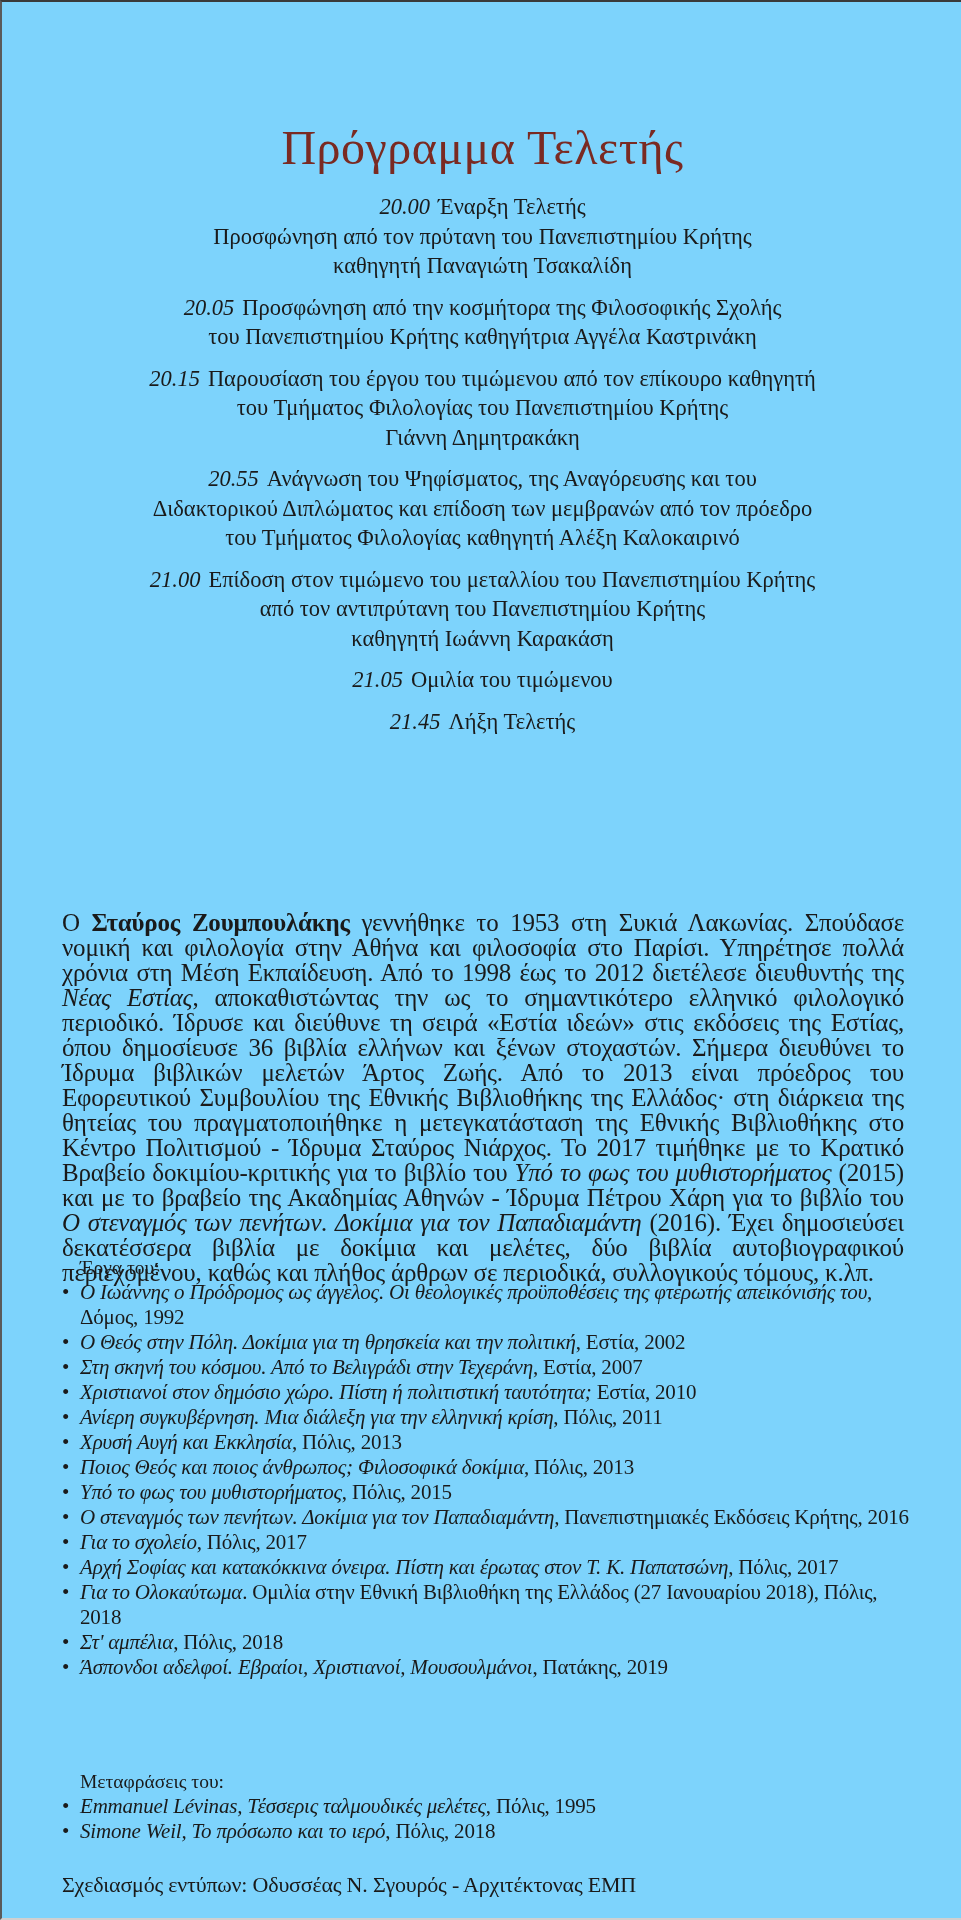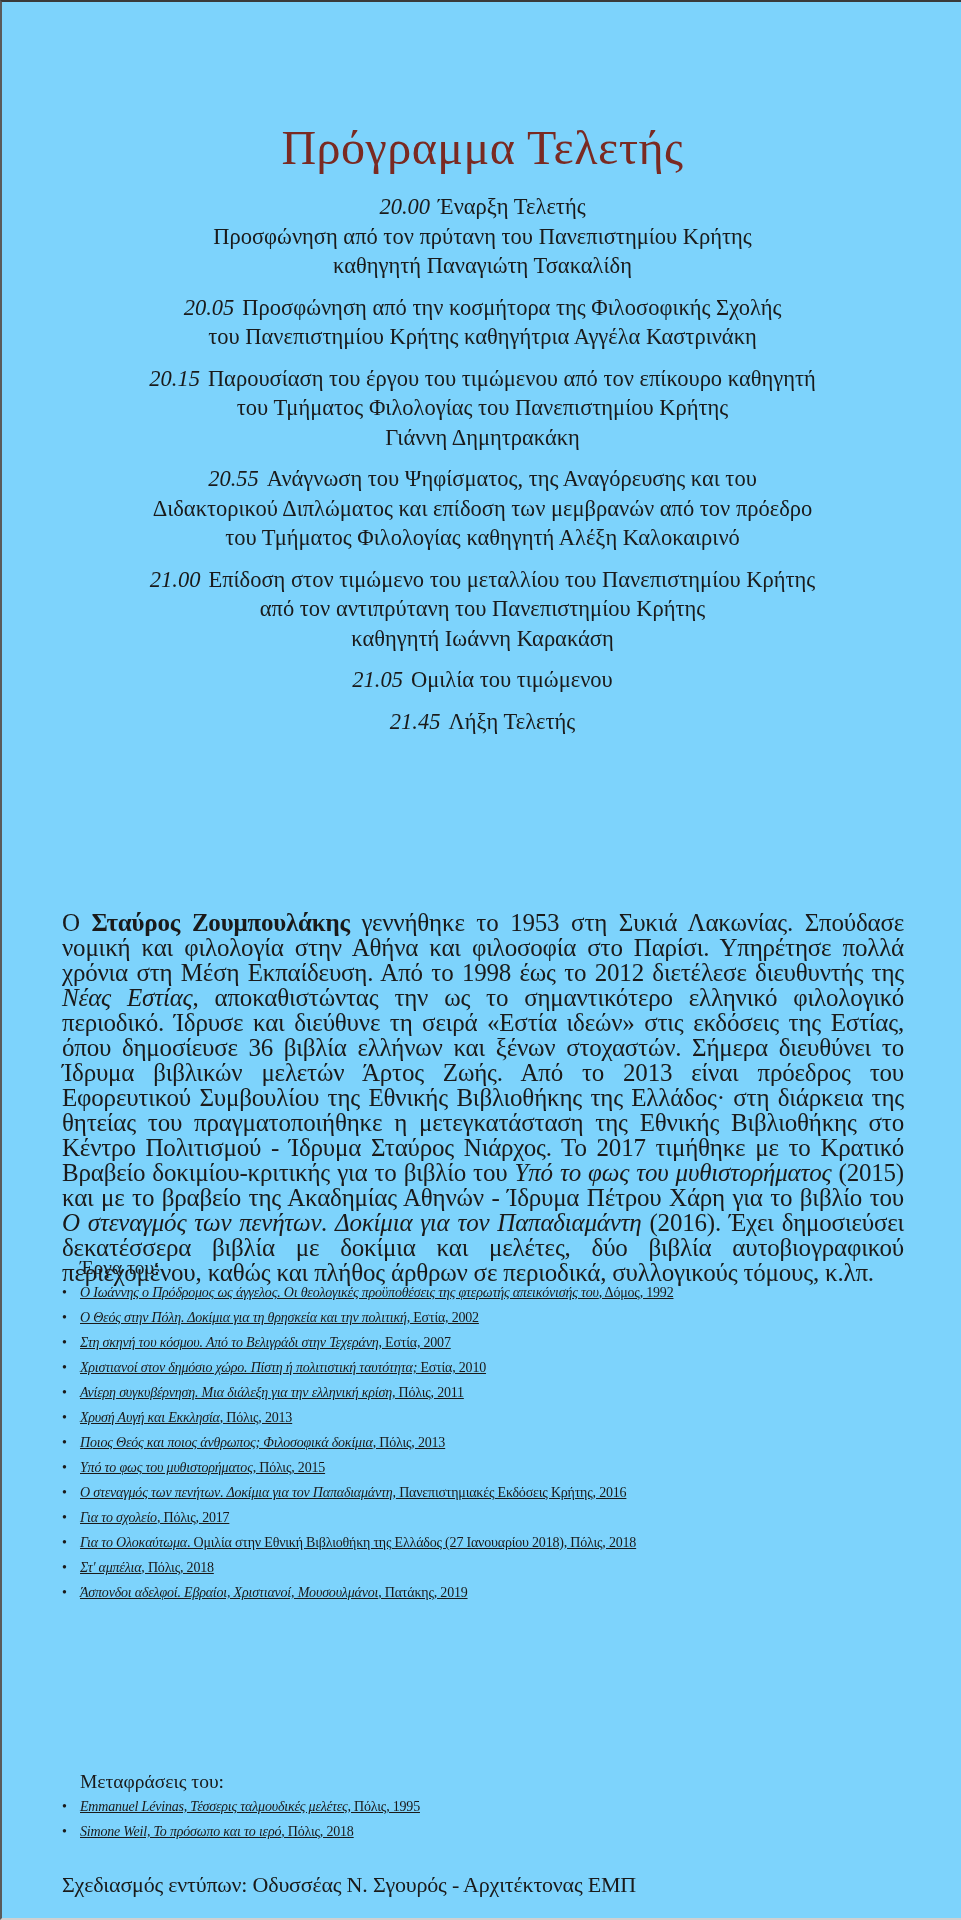--- a/index.html
+++ b/index.html
@@ -32,21 +32,21 @@
     letter-spacing: -0.2px;
   }
   .bio b { font-weight: bold; }
   .section-label {
     font-size: 19.5px; line-height: 25px; margin-left: 18px;
   }
   .works { position: absolute; left: 60px; top: 1253px; width: 860px; }
   .works ul, .translations ul { list-style: none; margin: 0; padding: 0; }
   .works li, .translations li {
     position: relative; padding-left: 18px;
-    font-size: 14px; line-height: 25px; letter-spacing: -0.2px; text-decoration: underline;
+    font-size: 21px; line-height: 25px; letter-spacing: -0.2px;
   }
   .works li::before, .translations li::before {
     content: "\2022"; position: absolute; left: 0; top: 0;
   }
   .it { font-style: italic; }
   .translations { position: absolute; left: 60px; top: 1767px; width: 860px; }
   .credits {
     position: absolute; left: 60px; top: 1870px;
     font-size: 22px; letter-spacing: -0.2px;
   }
@@ -99,20 +99,21 @@
         <li><span class="it">Ο Ιωάννης ο Πρόδρομος ως άγγελος. Οι θεολογικές προϋποθέσεις της φτερωτής απεικόνισής του</span><span>, Δόμος, 1992</span></li>
         <li><span class="it">Ο Θεός στην Πόλη. Δοκίμια για τη θρησκεία και την πολιτική</span><span>, Εστία, 2002</span></li>
         <li><span class="it">Στη σκηνή  του κόσμου. Από το Βελιγράδι στην Τεχεράνη</span><span>, Εστία, 2007</span></li>
         <li><span class="it">Χριστιανοί στον δημόσιο χώρο. Πίστη ή πολιτιστική ταυτότητα;</span><span> Εστία, 2010</span></li>
         <li><span class="it">Ανίερη συγκυβέρνηση. Μια διάλεξη για την ελληνική κρίση</span><span>, Πόλις, 2011</span></li>
         <li><span class="it">Χρυσή Αυγή και Εκκλησία</span><span>, Πόλις, 2013</span></li>
         <li><span class="it">Ποιος Θεός και ποιος άνθρωπος; Φιλοσοφικά δοκίμια</span><span>, Πόλις, 2013</span></li>
         <li><span class="it">Υπό το φως του μυθιστορήματος</span><span>, Πόλις, 2015</span></li>
         <li><span class="it">Ο στεναγμός των πενήτων. Δοκίμια για τον Παπαδιαμάντη,</span><span> Πανεπιστημιακές Εκδόσεις Κρήτης, 2016</span></li>
         <li><span class="it">Για το σχολείο</span><span>, Πόλις, 2017</span></li>
+        <li><span class="it">Αρχή Σοφίας και κατακόκκινα όνειρα. Πίστη και έρωτας στον Τ. Κ. Παπατσώνη</span><span>, Πόλις, 2017</span></li>
         <li><span class="it">Για το Ολοκαύτωμα</span><span>. Ομιλία στην Εθνική Βιβλιοθήκη της Ελλάδος (27 Ιανουαρίου 2018), Πόλις, 2018</span></li>
         <li><span class="it">Στ' αμπέλια</span><span>, Πόλις, 2018</span></li>
         <li><span class="it">Άσπονδοι αδελφοί. Εβραίοι, Χριστιανοί, Μουσουλμάνοι</span><span>, Πατάκης, 2019</span></li>
       </ul>
   </div>
 
   <div class="translations">
     <div class="section-label">Μεταφράσεις του:</div>
     <ul id="translations-list">
         <li><span class="it">Emmanuel Lévinas, Τέσσερις ταλμουδικές μελέτες</span><span>, Πόλις, 1995</span></li>

